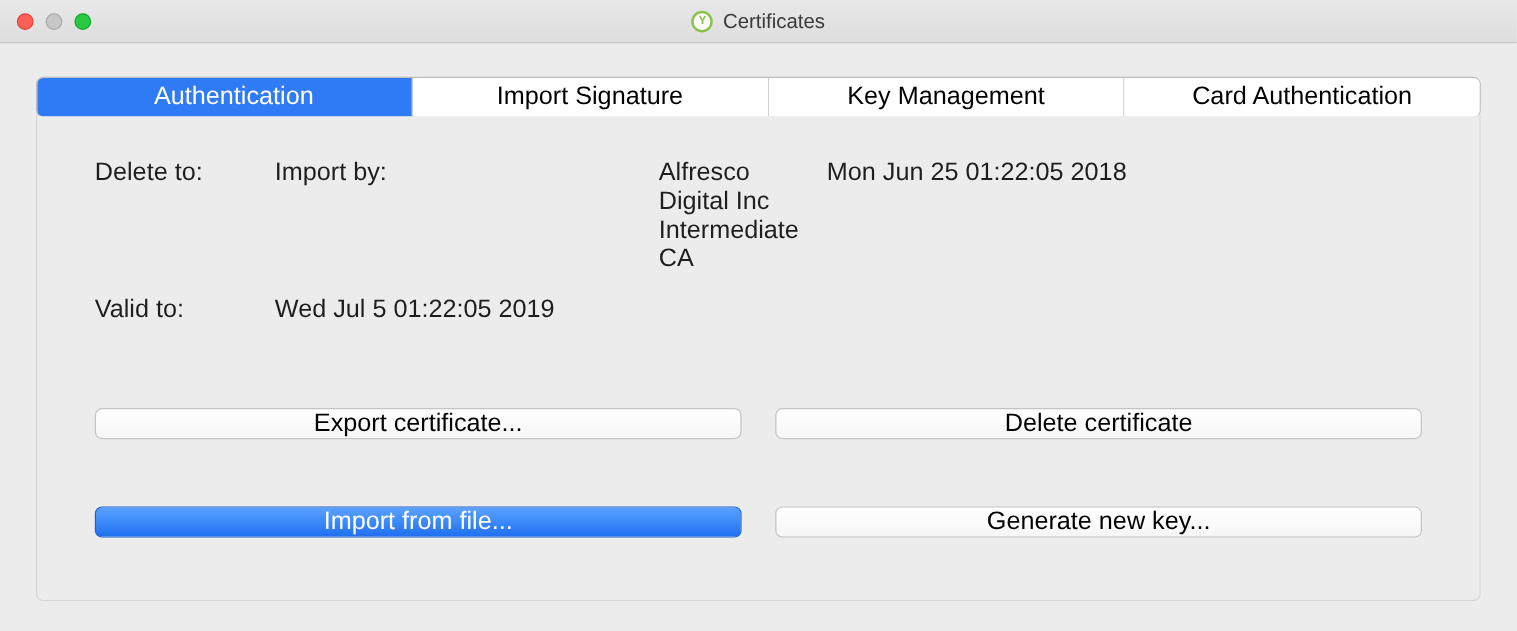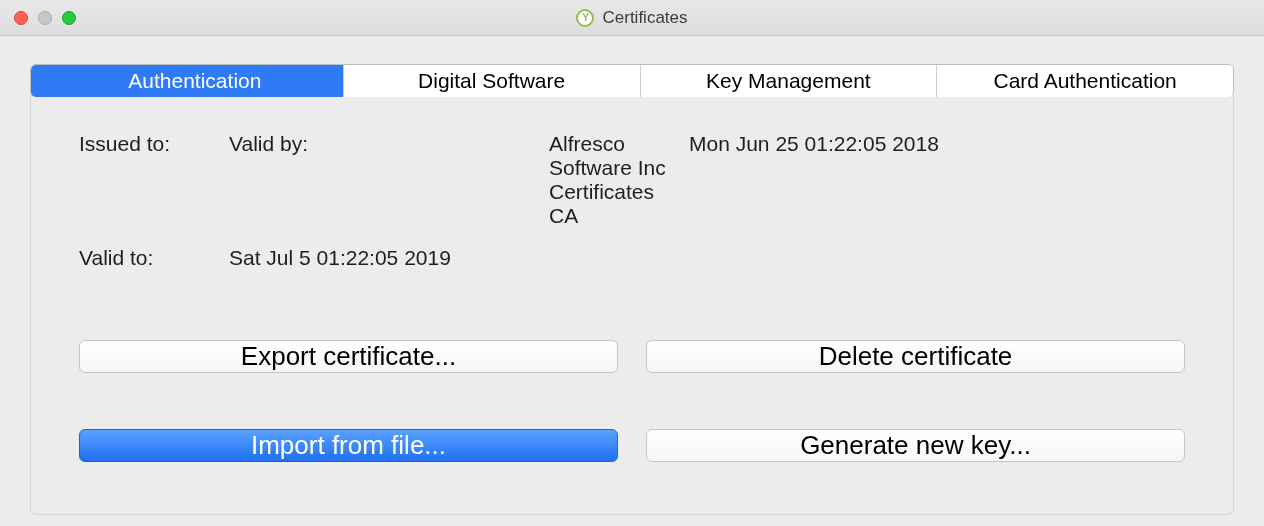--- a/index.html
+++ b/index.html
@@ -100,21 +100,21 @@
       color: #1e1e1e;
       margin-bottom: 70px;
     }
     .btn-row {
       display: grid;
       grid-template-columns: 1fr 1fr;
       column-gap: 28px;
       row-gap: 56px;
     }
     button.mac {
-      font-size: 26px;
+      font-size: 21px;
       background: linear-gradient(#ffffff, #f6f6f6);
       border: 1px solid #c5c5c5;
       border-radius: 6px;
       padding: 0 0;
       cursor: default;
     }
     button.mac.primary {
       background: linear-gradient(#5aa2ff, #1f70f1);
       border-color:#1e63d6;
       color:#fff;
@@ -137,39 +137,39 @@
     </div>
   </div>
 
   <div class="tabview">
 
     <div class="tabbar">
       <div class="tab active">
         <span>Authentication</span>
       </div>
       <div class="tab">
-        <span>Digital Software</span>
+        <span>Import Signature</span>
       </div>
       <div class="tab">
         <span>Key Management</span>
       </div>
       <div class="tab">
         <span>Card Authentication</span>
       </div>
     </div>
 
     <div class="tab-panel">
 
       <div class="info-grid">
-        <div>Issued to:</div>
-        <div>Valid by:</div>
-        <div>Alfresco Software Inc Certificates CA</div>
+        <div>Delete to:</div>
+        <div>Import by:</div>
+        <div>Alfresco Digital Inc Intermediate CA</div>
         <div>Mon Jun 25 01:22:05 2018</div>
         <div>Valid to:</div>
-        <div>Sat Jul 5 01:22:05 2019</div>
+        <div>Wed Jul 5 01:22:05 2019</div>
       </div>
 
       <div class="btn-row">
         <button class="mac">
           <span>Export certificate...</span>
         </button>
         <button class="mac">
           <span>Delete certificate</span>
         </button>
         <button class="mac primary">

